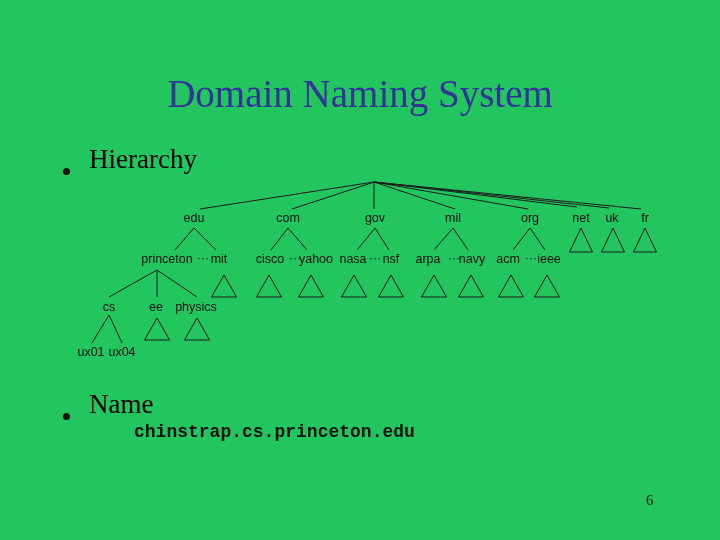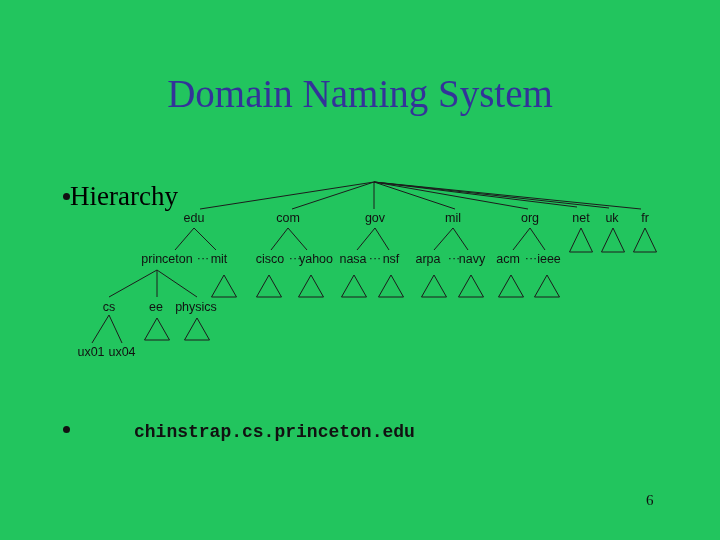--- a/index.html
+++ b/index.html
@@ -7,21 +7,21 @@
     position:relative; width:720px; height:540px;
     background:#22c55e; overflow:hidden;
     font-family:"Liberation Serif", serif;
     padding-left:25px;
   }
   .title {
     position:absolute; top:74px; left:0; width:720px;
     text-align:center; font-size:39px; line-height:1.05;
     color:#333399; white-space:nowrap;
   }
-  .bullet-row { position:absolute; display:flex; align-items:center; color:#000;margin-top:37px; }
+  .bullet-row { position:absolute; display:flex; align-items:flex-end; gap:19px; color:#000; }
   .bullet-row.hierarchy { left:63px; top:144px; }
   .bullet-row.name { left:63px; top:389px; }
   .bullet-dot { width:7px; height:7px; background:#111; border-radius:50%; flex:0 0 auto; }
   .bullet-label { font-size:27px; line-height:1.15; white-space:nowrap; }
   .mono-name {
     position:absolute; left:134px; top:422px;
     font-family:"Liberation Mono", monospace; font-weight:bold;
     font-size:18px; color:#111; white-space:nowrap;text-align:center;
   }
   .page-number { position:absolute; left:646px; top:492px; font-size:15px; color:#111; }
@@ -123,19 +123,20 @@
     <text class="nlabel" x="109" y="311">cs</text>
     <text class="nlabel" x="156" y="311">ee</text>
     <text class="nlabel" x="196" y="311">physics</text>
 
     <text class="nlabel" x="91" y="356">ux01</text>
     <text class="nlabel" x="122" y="356">ux04</text>
   </svg>
 
   <div class="bullet-row name">
     <span class="bullet-dot"></span>
+    <span class="bullet-label">Name</span>
   </div>
 
   <div class="mono-name">chinstrap.cs.princeton.edu</div>
 
   <div class="page-number">6</div>
 
 </div>
 
 </body></html>

